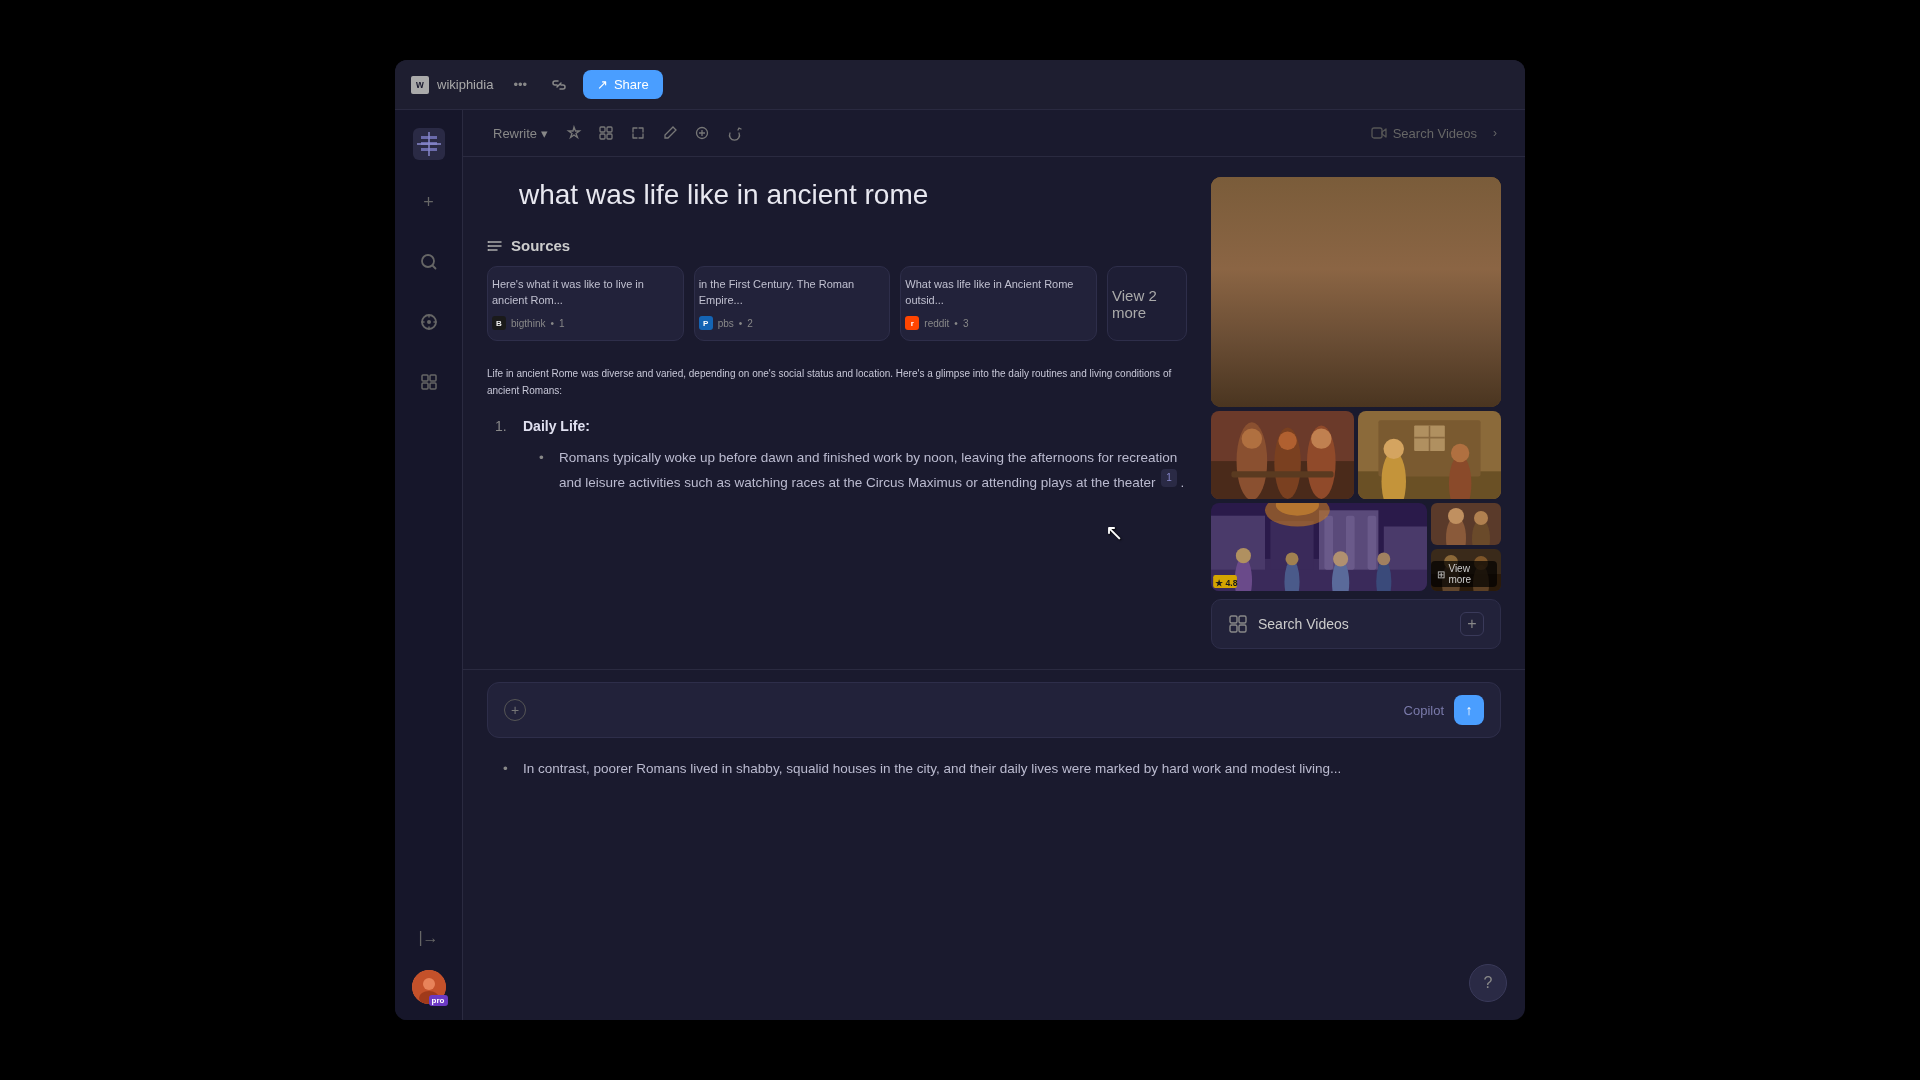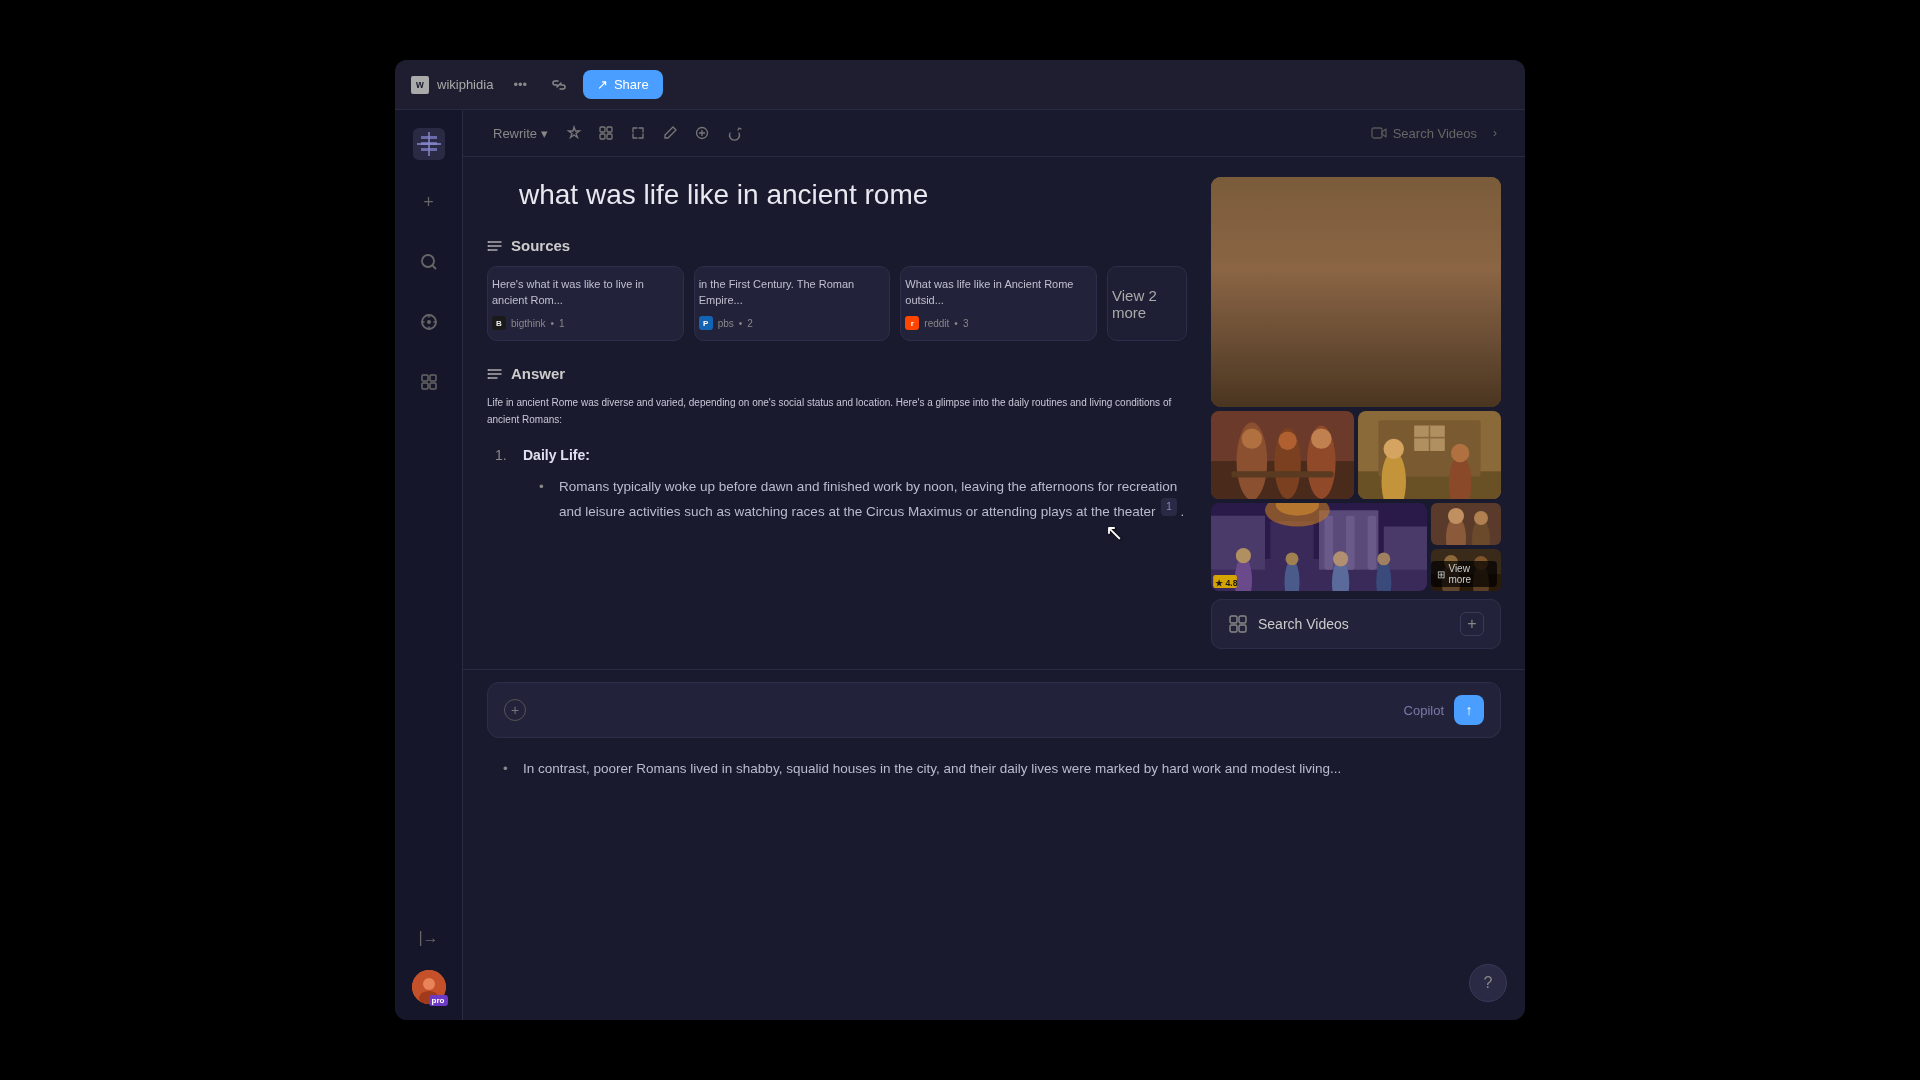--- a/index.html
+++ b/index.html
@@ -699,29 +699,20 @@
                 <span>reddit</span>
                 <span>•</span>
                 <span>3</span>
               </div>
             </div>
             <div class="source-card view-more">
               <span>View 2 more</span>
             </div>
           </div>
 
-          <div class="section-header">
-            <svg width="16" height="16" viewBox="0 0 16 16" fill="none">
-              <path d="M2 4h12M2 8h12M2 12h8" stroke="#aaa" stroke-width="1.5" stroke-linecap="round"></path>
-              <circle cx="1.5" cy="4" r="1" fill="#aaa"></circle>
-              <circle cx="1.5" cy="8" r="1" fill="#aaa"></circle>
-              <circle cx="1.5" cy="12" r="1" fill="#aaa"></circle>
-            </svg>
-            <span>Answer</span>
-          </div>
           <p class="answer-text">Life in ancient Rome was diverse and varied, depending on one's social status and location. Here's a glimpse into the daily routines and living conditions of ancient Romans:</p>
 
           <div class="answer-list">
             <div class="answer-list-item">
               <span class="list-num">1.</span>
               <div>
                 <span class="daily-life-header">Daily Life:</span>
                 <ul class="sub-list">
                   <li>
                     <span class="bullet">•</span>

